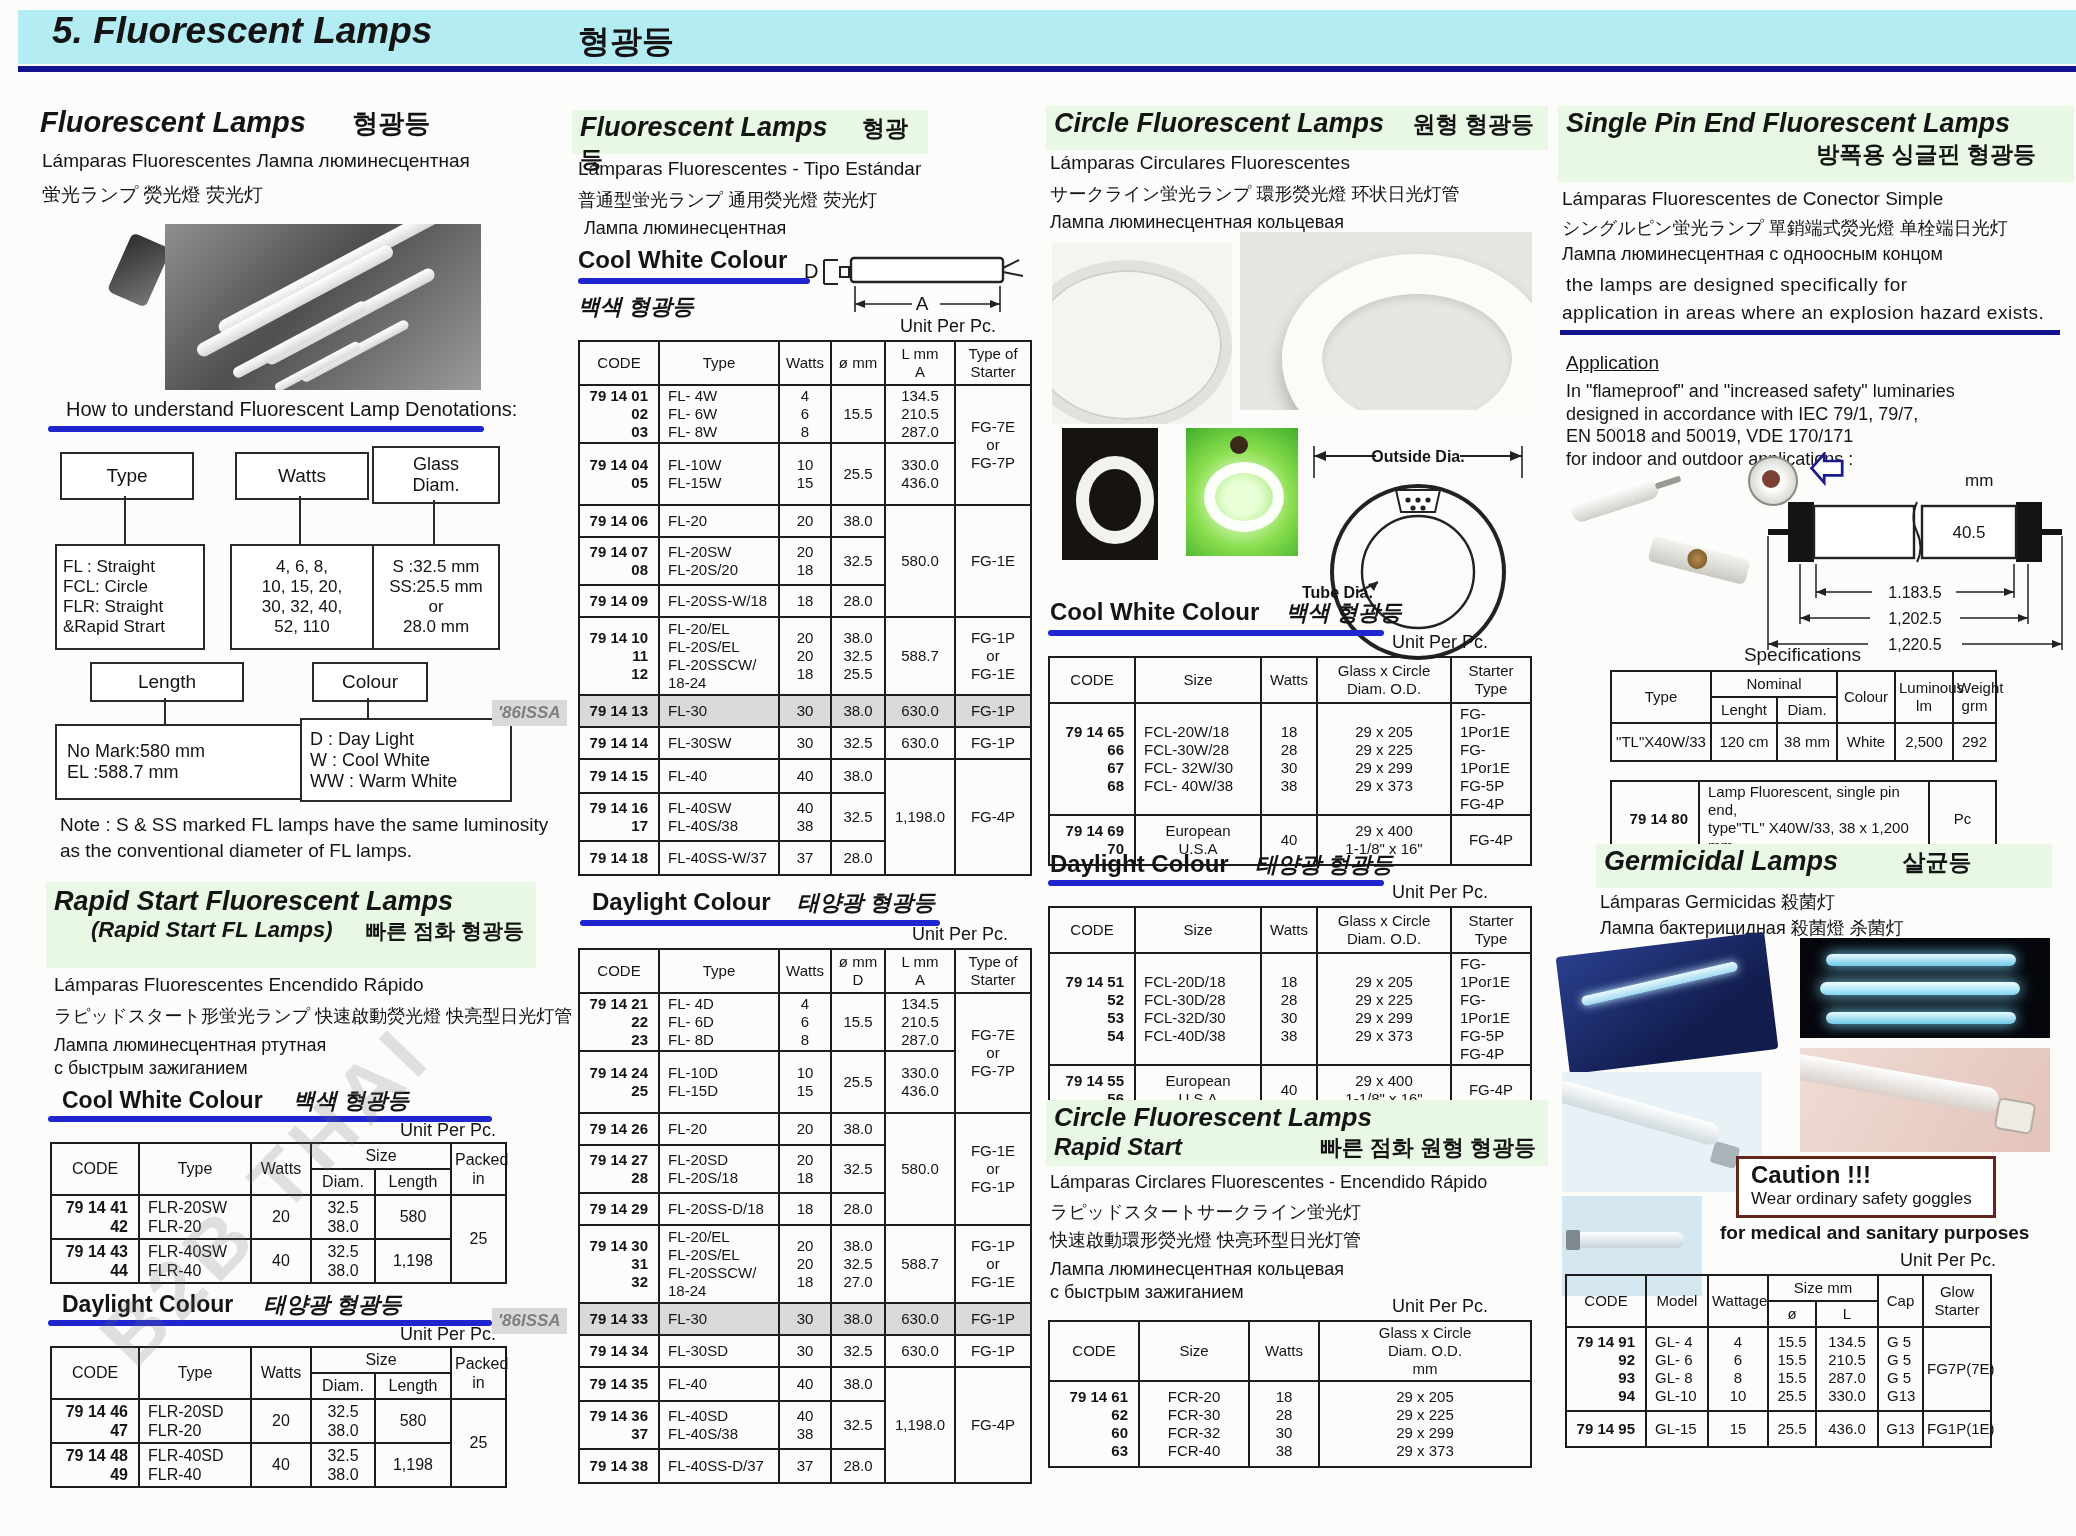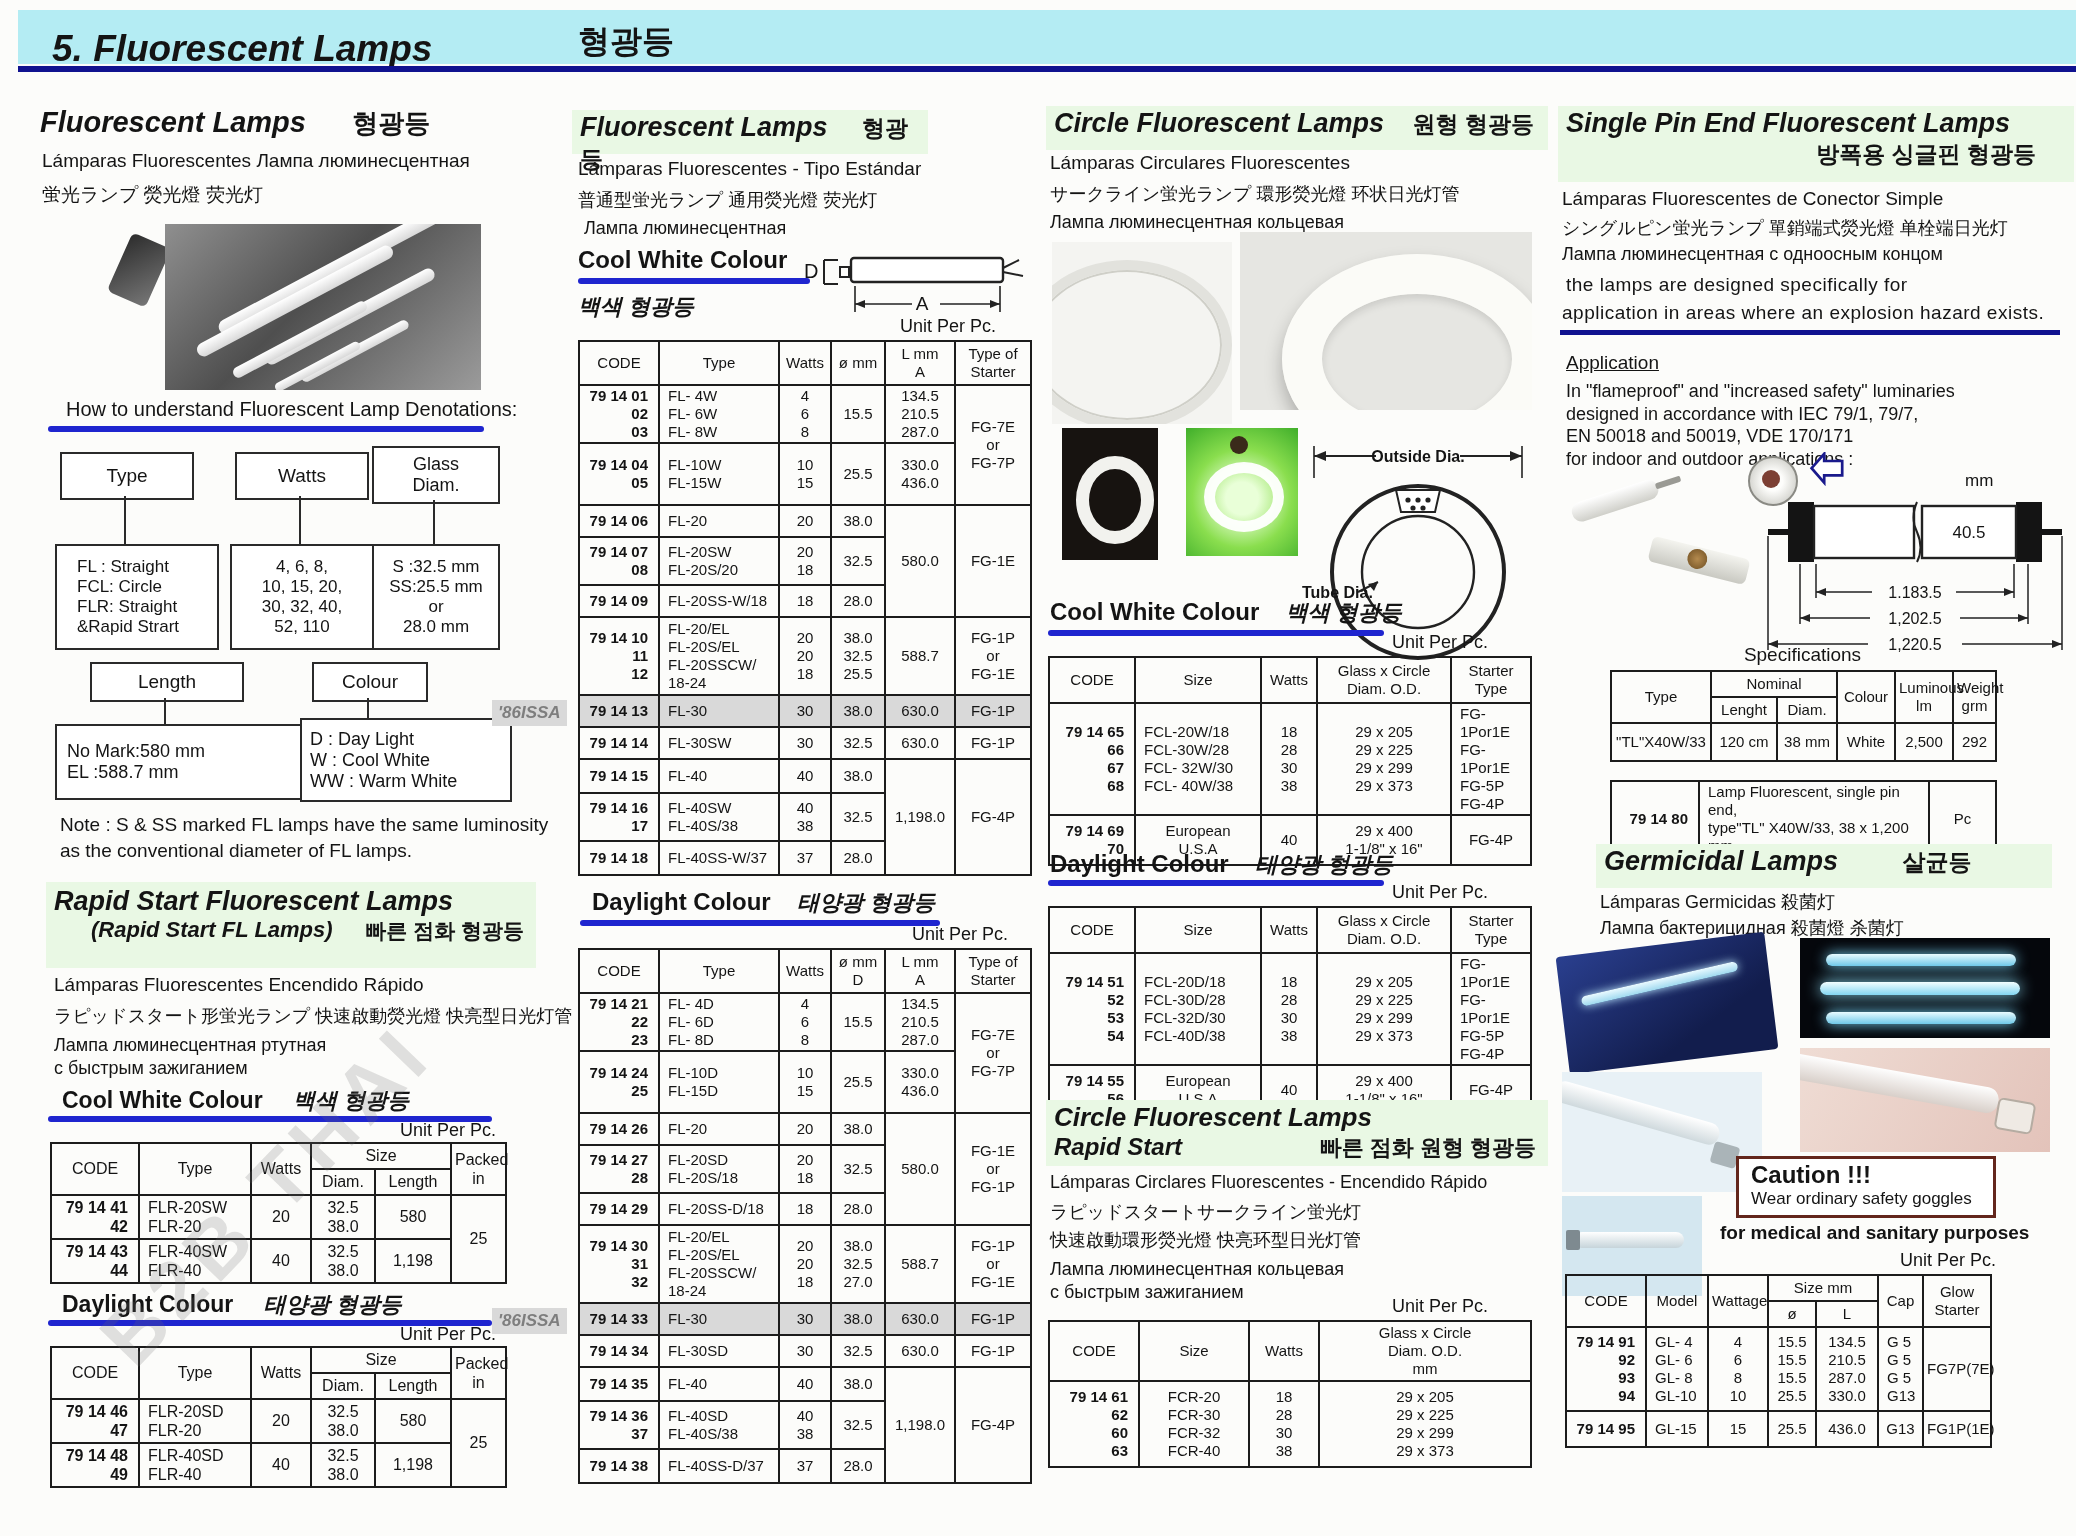--- a/index.html
+++ b/index.html
@@ -6,21 +6,21 @@
   .page{position:relative;width:2076px;height:1536px;background:#fcfcfa;
         font-family:"Liberation Sans",sans-serif;color:#141414;overflow:hidden;}
   .abs{position:absolute;}
   .b{font-weight:bold;}
   .pre{white-space:pre-line;}
   .green{background:#e9f8e4;}
   .brule{background:#1f25cf;height:6px;border-radius:3px;}
   .navyrule{background:#10128f;}
   
   .banner{position:absolute;left:18px;top:10px;width:2058px;height:54px;background:#b4ecf3;}
-  .banner .t{position:absolute;left:34px;top:18px;font-size:37px;font-weight:bold;font-style:italic;}
+  .banner .t{position:absolute;left:34px;top:0;font-size:37px;font-weight:bold;font-style:italic;}
   .banner .k{position:absolute;left:560px;top:10px;font-size:32px;font-weight:bold;}
   
   .h1{font-size:29px;font-weight:bold;font-style:italic;}
   .h2{font-size:23px;font-weight:bold;}
   .sub{font-size:19px;}
   .krit{font-style:italic;font-weight:bold;}
   
   table.cat{border-collapse:collapse;position:absolute;table-layout:fixed;background:transparent;}
   table.cat td{border:2px solid #1c1c1c;padding:1px 3px;text-align:center;vertical-align:middle;
                white-space:pre-line;line-height:1.2;}
@@ -77,21 +77,21 @@
   <div class="abs" style="left:66px;top:398px;font-size:20px;">How to understand Fluorescent Lamp Denotations:</div>
   <div class="abs brule" style="left:48px;top:426px;width:436px;"></div>
 
   <div class="dbox" style="left:60px;top:452px;width:130px;height:44px;">Type</div>
   <div class="dbox" style="left:235px;top:452px;width:130px;height:44px;">Watts</div>
   <div class="dbox" style="left:372px;top:446px;width:124px;height:54px;font-size:18px;">Glass
 Diam.</div>
   <div class="dline" style="left:124px;top:496px;height:48px;"></div>
   <div class="dline" style="left:299px;top:496px;height:48px;"></div>
   <div class="dline" style="left:433px;top:500px;height:44px;"></div>
-  <div class="dbox" style="left:55px;top:544px;width:140px;height:102px;font-size:17px;justify-content:flex-start;text-align:left;padding-left:20px;">FL  : Straight
+  <div class="dbox" style="left:55px;top:544px;width:140px;height:102px;font-size:17px;justify-content:flex-start;text-align:left;padding-left:6px;">FL  : Straight
 FCL: Circle
 FLR: Straight
 &amp;Rapid Strart</div>
   <div class="dbox" style="left:230px;top:544px;width:140px;height:102px;font-size:17px;">4,  6,   8,
 10, 15, 20,
 30, 32, 40,
 52, 110</div>
   <div class="dbox" style="left:372px;top:544px;width:124px;height:102px;font-size:17px;">S :32.5 mm
 SS:25.5 mm
 or

